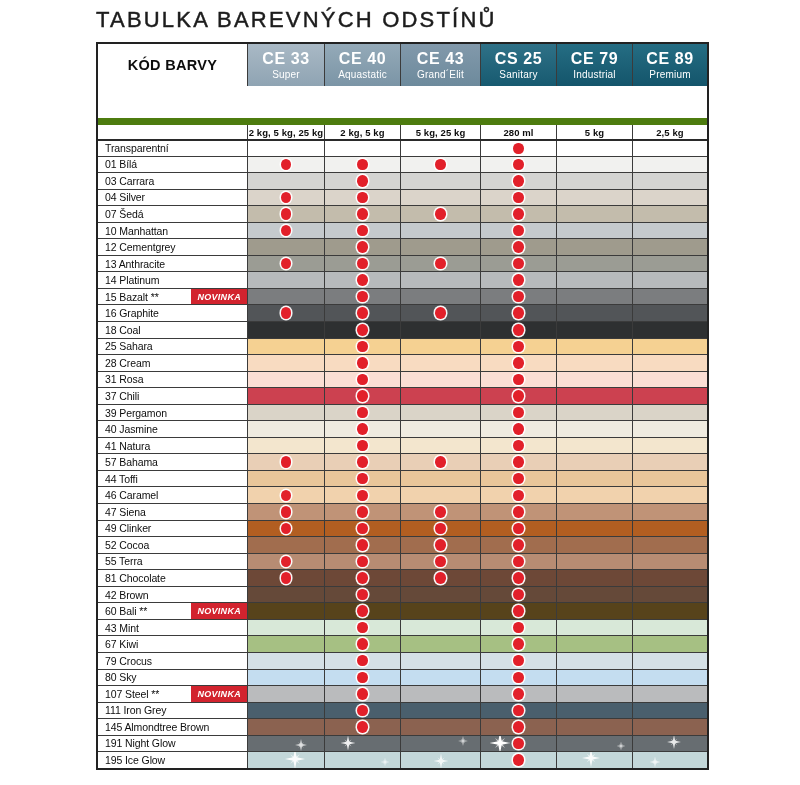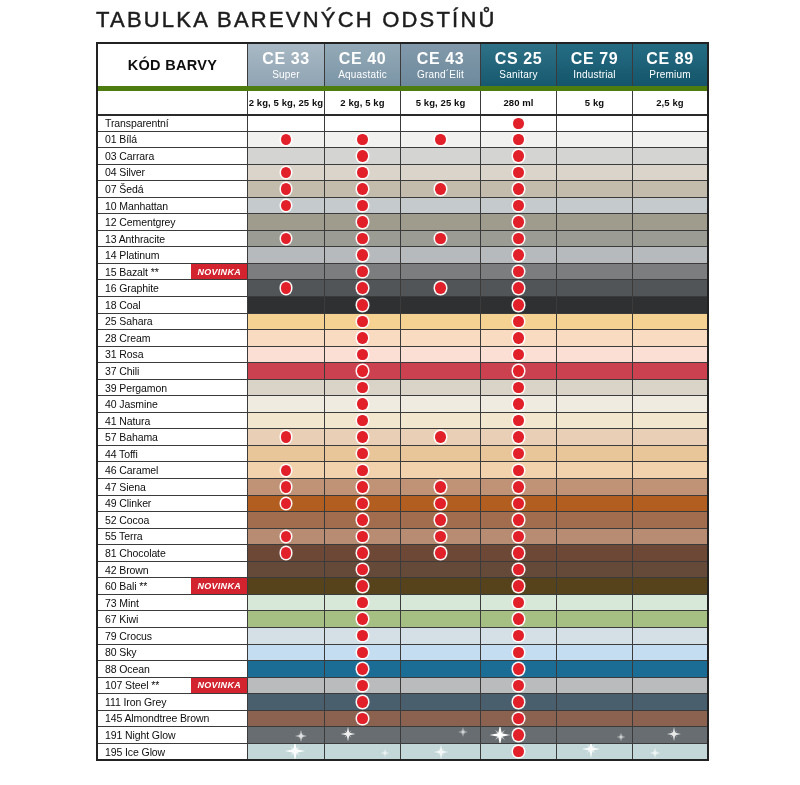--- a/index.html
+++ b/index.html
@@ -40,21 +40,21 @@
     font-weight:bold; font-size:14.5px; letter-spacing:0.3px; color:#0d0d0d;
   }
   .prod {
     display:flex; flex-direction:column; align-items:center; justify-content:center;
     color:#fff; text-align:center; padding-top:1px;
   }
   .prod .code { font-weight:bold; font-size:16px; letter-spacing:0.6px; line-height:18px; }
   .prod .sub  { font-size:10px; letter-spacing:0.2px; line-height:12px; margin-top:1px; }
 
   
-  .prow { height:28px; border-top:5px solid #4d7c0f; }
+  .prow { height:21px; border-top:7px solid #4d7c0f;margin-top:32px; }
   .prow .cell {
     display:flex; align-items:center; justify-content:center;
     background:#fff; font-weight:bold; font-size:9.5px; letter-spacing:0.1px; color:#0d0d0d;
   }
 
   
   .drow { height:16.56px; border-top:1px solid #3b3b3b; }
   .drow.first { border-top:2px solid #2a2a2a; }
   .label-cell {
     background:#fff; display:flex; align-items:center;
@@ -602,21 +602,21 @@
         </div>
         <div class="cell swatch" style="background: rgb(87, 67, 27);"></div>
         <div class="cell swatch" style="background: rgb(87, 67, 27);">
           <div class="dot" style="background: rgb(226, 32, 42);"></div>
         </div>
         <div class="cell swatch" style="background: rgb(87, 67, 27);"></div>
         <div class="cell swatch" style="background: rgb(87, 67, 27);"></div>
       </div>
       <div class="row drow">
         <div class="cell label-cell">
-          <div class="lbl">73 Mint</div>
+          <div class="lbl">43 Mint</div>
         </div>
         <div class="cell swatch" style="background: rgb(216, 232, 216);"></div>
         <div class="cell swatch" style="background: rgb(216, 232, 216);">
           <div class="dot" style="background: rgb(226, 32, 42);"></div>
         </div>
         <div class="cell swatch" style="background: rgb(216, 232, 216);"></div>
         <div class="cell swatch" style="background: rgb(216, 232, 216);">
           <div class="dot" style="background: rgb(226, 32, 42);"></div>
         </div>
         <div class="cell swatch" style="background: rgb(216, 232, 216);"></div>
@@ -659,35 +659,20 @@
         <div class="cell swatch" style="background: rgb(196, 221, 240);"></div>
         <div class="cell swatch" style="background: rgb(196, 221, 240);">
           <div class="dot" style="background: rgb(226, 32, 42);"></div>
         </div>
         <div class="cell swatch" style="background: rgb(196, 221, 240);"></div>
         <div class="cell swatch" style="background: rgb(196, 221, 240);">
           <div class="dot" style="background: rgb(226, 32, 42);"></div>
         </div>
         <div class="cell swatch" style="background: rgb(196, 221, 240);"></div>
         <div class="cell swatch" style="background: rgb(196, 221, 240);"></div>
-      </div>
-      <div class="row drow">
-        <div class="cell label-cell">
-          <div class="lbl">88 Ocean</div>
-        </div>
-        <div class="cell swatch" style="background: rgb(28, 109, 150);"></div>
-        <div class="cell swatch" style="background: rgb(28, 109, 150);">
-          <div class="dot" style="background: rgb(226, 32, 42);"></div>
-        </div>
-        <div class="cell swatch" style="background: rgb(28, 109, 150);"></div>
-        <div class="cell swatch" style="background: rgb(28, 109, 150);">
-          <div class="dot" style="background: rgb(226, 32, 42);"></div>
-        </div>
-        <div class="cell swatch" style="background: rgb(28, 109, 150);"></div>
-        <div class="cell swatch" style="background: rgb(28, 109, 150);"></div>
       </div>
       <div class="row drow">
         <div class="cell label-cell">
           <div class="lbl">107 Steel **</div>
           <div class="badge" style="background: rgb(210, 35, 46);">NOVINKA</div>
         </div>
         <div class="cell swatch" style="background: rgb(186, 187, 189);"></div>
         <div class="cell swatch" style="background: rgb(186, 187, 189);">
           <div class="dot" style="background: rgb(226, 32, 42);"></div>
         </div>

